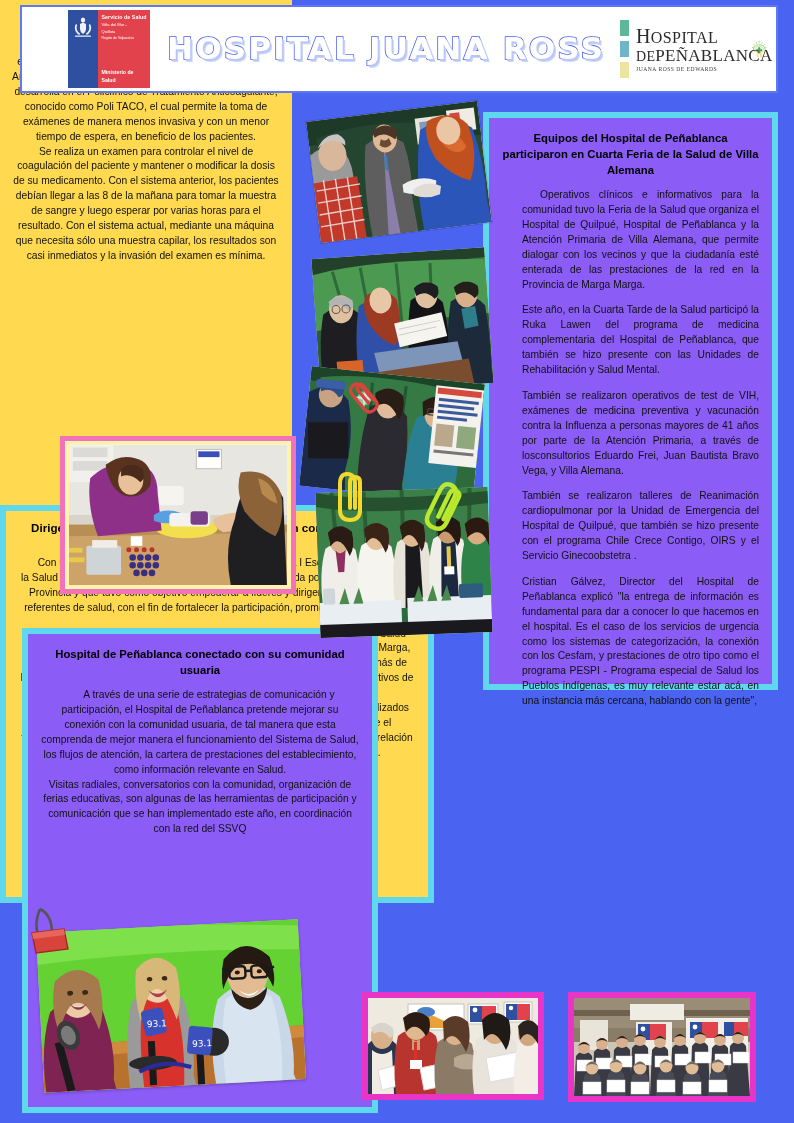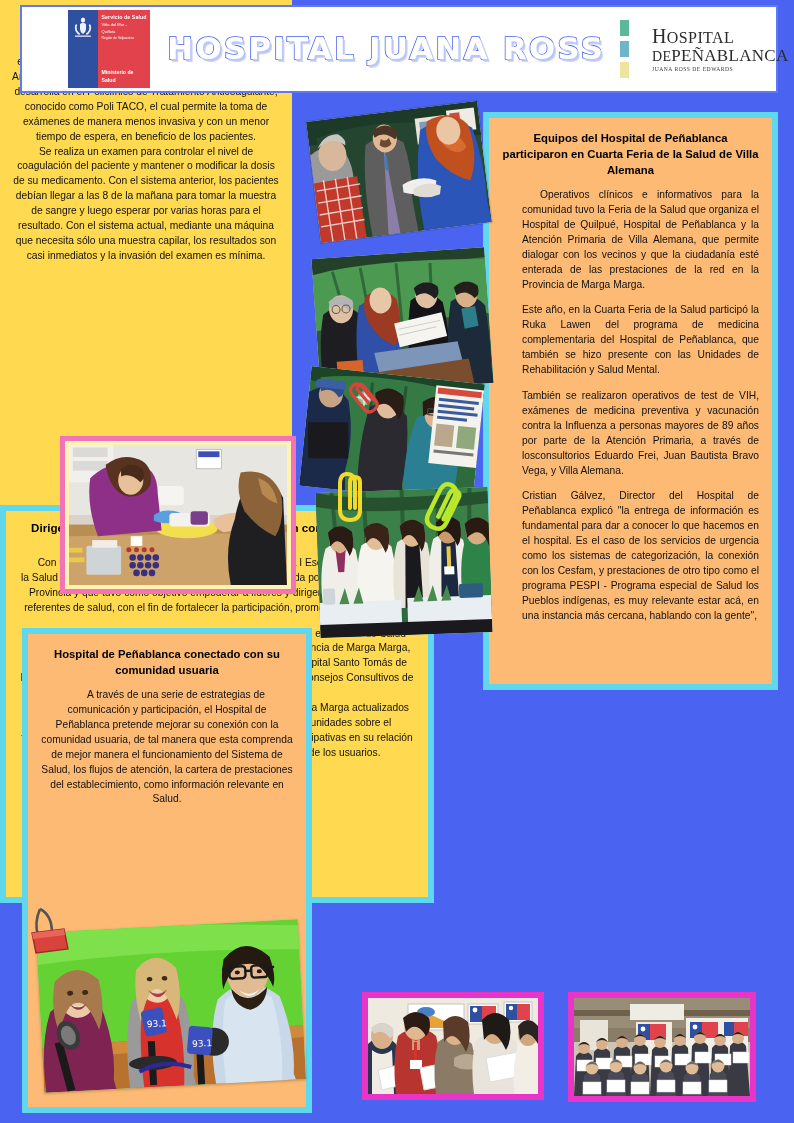--- a/index.html
+++ b/index.html
@@ -111,21 +111,21 @@
     text-shadow:
       1.5px 1.5px 0 #b9c6f7,
       2.5px 2.5px 0 #cdd7fa;
     paint-order: stroke fill;
   }
 
   .logo-hosp {
     width: 160px;
     display: flex;
     align-items: center;
-    gap: 23px;
+    gap: 7px;
     padding-right: 8px;
   }
   .lh-bars {
     display: flex;
     flex-direction: column;
     gap: 5px;
     width: 9px;
     margin-left: 4px;
   }
   .lh-bar { height: 16px; width: 9px; }
@@ -169,21 +169,21 @@
     position: relative;
     z-index: 1;
   }
   .lh-emblem svg { width: 100%; height: 100%; display: block; }
 
   
   .card {
     position: absolute;
   }
   .card-cyan {
-    background: #fdba74;
+    background: #8b5cf6;
     border: 6px solid #5fd8ee;
     padding: 12px 13px;
   }
 
   
   #article1 {
     left: 27px; top: 106px;
     width: 292px; height: 505px;
     background: #ffd94f;
     padding: 10px 12px 0 12px;
@@ -193,21 +193,21 @@
   
   #article2 {
     left: 483px; top: 112px;
     width: 295px; height: 578px;
     z-index: 4;
   }
 
   
   #article3 {
     left: 22px; top: 628px;
-    width: 290px; height: 485px;
+    width: 356px; height: 485px;
     z-index: 4;
   }
 
   
   #article4 {
     left: 343px; top: 712px;
     width: 434px; height: 398px;
     background: #ffd94f;
     border: 6px solid #5fd8ee;
     padding: 9px 12px;
@@ -609,30 +609,32 @@
     <svg viewBox="0 0 40 56">
       <path d="M13 6 Q5 6 5 16 L5 42 Q5 52 15 52 Q25 52 25 42 L25 14 Q25 9 20 9 Q15 9 15 14 L15 40" fill="none" stroke="#b9e82c" stroke-width="4.4" stroke-linecap="round"></path>
       <path d="M13 6 Q21 6 21 16 L21 40" fill="none" stroke="#b9e82c" stroke-width="4.4" stroke-linecap="round"></path>
     </svg>
   </div>
 
   <div class="card card-cyan" id="article2">
     <div class="art-title">Equipos del Hospital de Peñablanca participaron en Cuarta Feria de la Salud de Villa Alemana</div>
     <div class="art-body">
       <p class="just indent spaced">Operativos clínicos e informativos para la comunidad tuvo la Feria de la Salud que organiza el Hospital de Quilpué, Hospital de Peñablanca y la Atención Primaria de Villa Alemana, que permite dialogar con los vecinos y que la ciudadanía esté enterada de las prestaciones de la red en la Provincia de Marga Marga.</p>
-      <p class="just spaced">Este año, en la Cuarta Feria de la Salud participó la Ruka Lawen del programa de medicina complementaria del Hospital de Peñablanca, que también se hizo presente con las Unidades de Rehabilitación y Salud Mental.</p>
-      <p class="just spaced">También se realizaron operativos de test de VIH, exámenes de medicina preventiva y vacunación contra la Influenza a personas mayores de 89 años por parte de la Atención Primaria, a través de losconsultorios Eduardo Frei, Juan Bautista Bravo Vega, y Villa Alemana.</p>
+      <p class="just spaced">Este año, en la Cuarta Tarde de la Salud participó la Ruka Lawen del programa de medicina complementaria del Hospital de Peñablanca, que también se hizo presente con las Unidades de Rehabilitación y Salud Mental.</p>
+      <p class="just spaced">También se realizaron operativos de test de VIH, exámenes de medicina preventiva y vacunación contra la Influenza a personas mayores de 41 años por parte de la Atención Primaria, a través de losconsultorios Eduardo Frei, Juan Bautista Bravo Vega, y Villa Alemana.</p>
+      <p class="just spaced">También se realizaron talleres de Reanimación cardiopulmonar por la Unidad de Emergencia del Hospital de Quilpué, que también se hizo presente con el  programa Chile Crece Contigo, OIRS y el Servicio Ginecoobstetra .</p>
       <p class="just">Cristian Gálvez, Director del Hospital de Peñablanca explicó "la entrega de información es fundamental para dar a conocer lo que hacemos en el hospital. Es el caso de los servicios de urgencia como los sistemas de categorización, la conexión con los Cesfam, y prestaciones de otro tipo como el programa PESPI - Programa especial de Salud los Pueblos indígenas,  es muy relevante estar acá, en una instancia más cercana, hablando con la gente",</p>
     </div>
   </div>
 
   <div class="card card-cyan" id="article3">
     <div class="art-title">Hospital de Peñablanca conectado con su comunidad usuaria</div>
     <div class="art-body">
       <p class="center indent">A través de una serie de estrategias de comunicación y participación, el Hospital de Peñablanca pretende mejorar su conexión con la comunidad usuaria, de tal manera que esta comprenda de mejor manera el funcionamiento del Sistema de Salud, los flujos de atención, la cartera de prestaciones del establecimiento, como información relevante en Salud.</p>
+      <p class="center">Visitas radiales, conversatorios con la comunidad, organización de ferias educativas, son algunas de las herramientas de participación y comunicación que se han implementado este año, en coordinación con la red del SSVQ</p>
     </div>
   </div>
 
   <div class="photo" id="photo-radio">
     <svg viewBox="0 0 262 160" preserveAspectRatio="xMidYMid slice">
       <rect width="262" height="160" fill="#6fd93a"></rect>
       <path d="M0 0 L262 0 L262 110 L0 120Z" fill="#63d232"></path>
       <path d="M0 0 Q90 -6 262 6 L262 30 Q120 22 0 32Z" fill="#7ee04a"></path>
       <path d="M0 116 L262 106 L262 160 L0 160Z" fill="#b9712e"></path>
       <path d="M0 116 L262 106 L262 118 L0 128Z" fill="#cf8a3e"></path>

